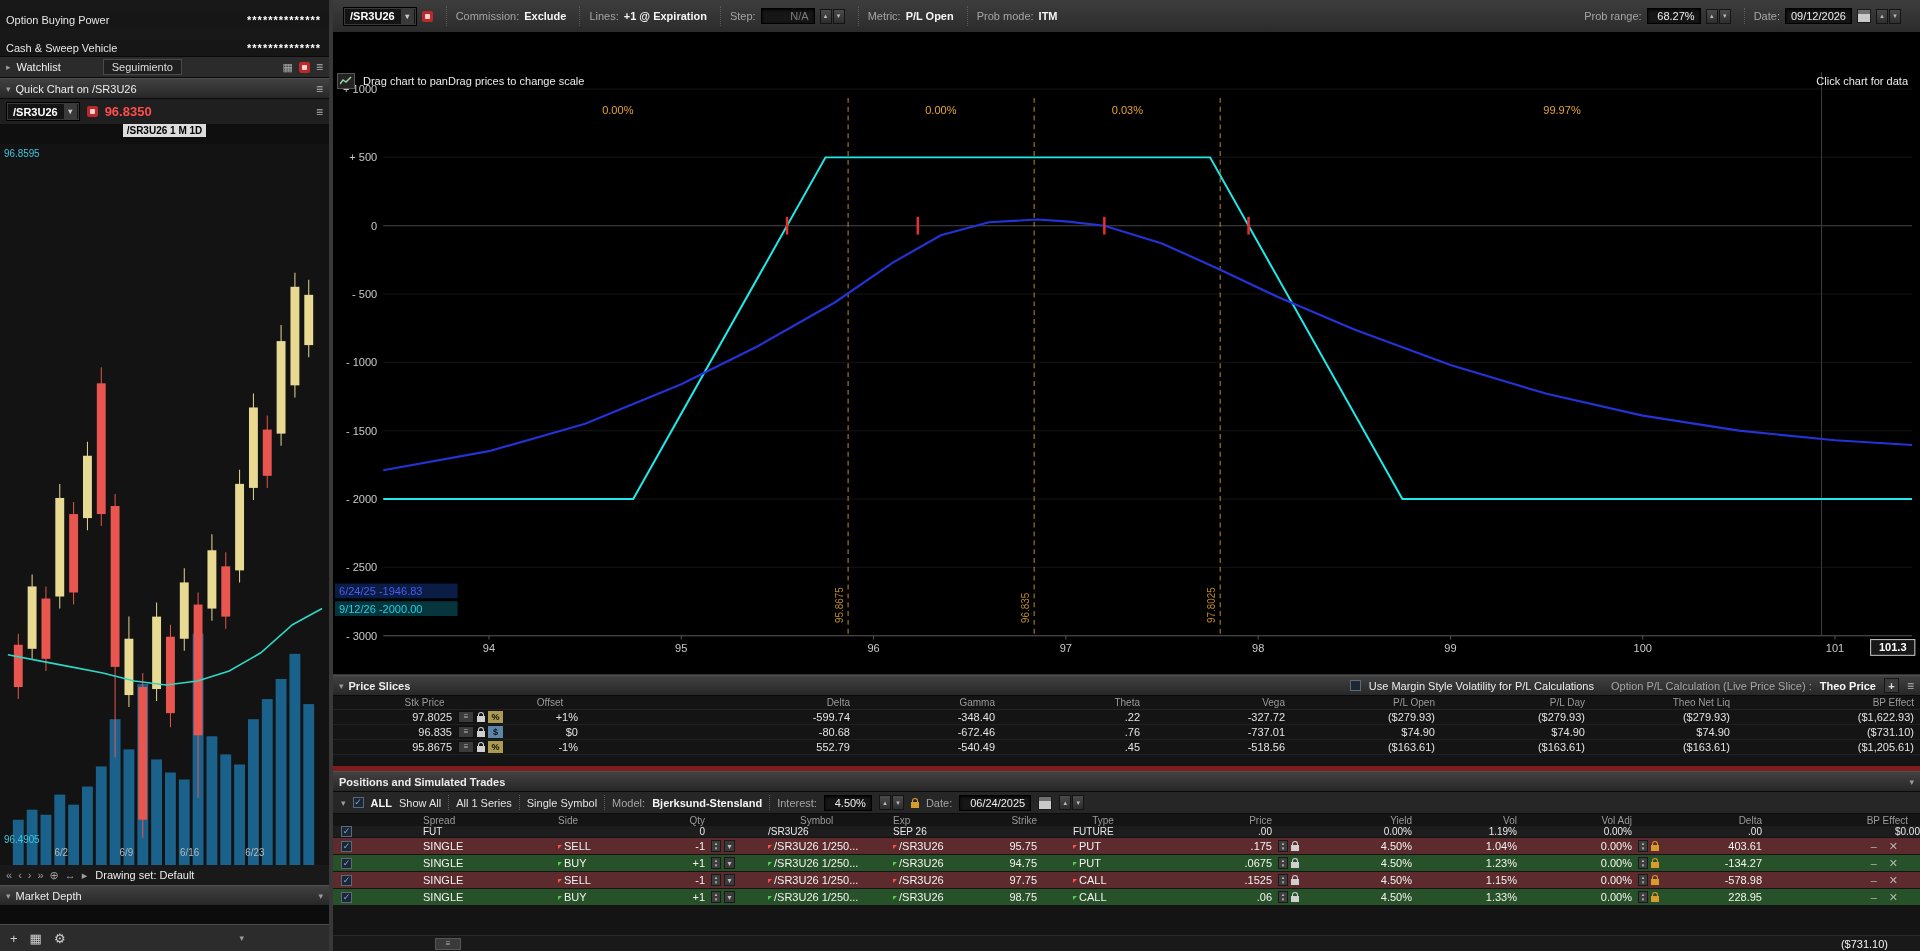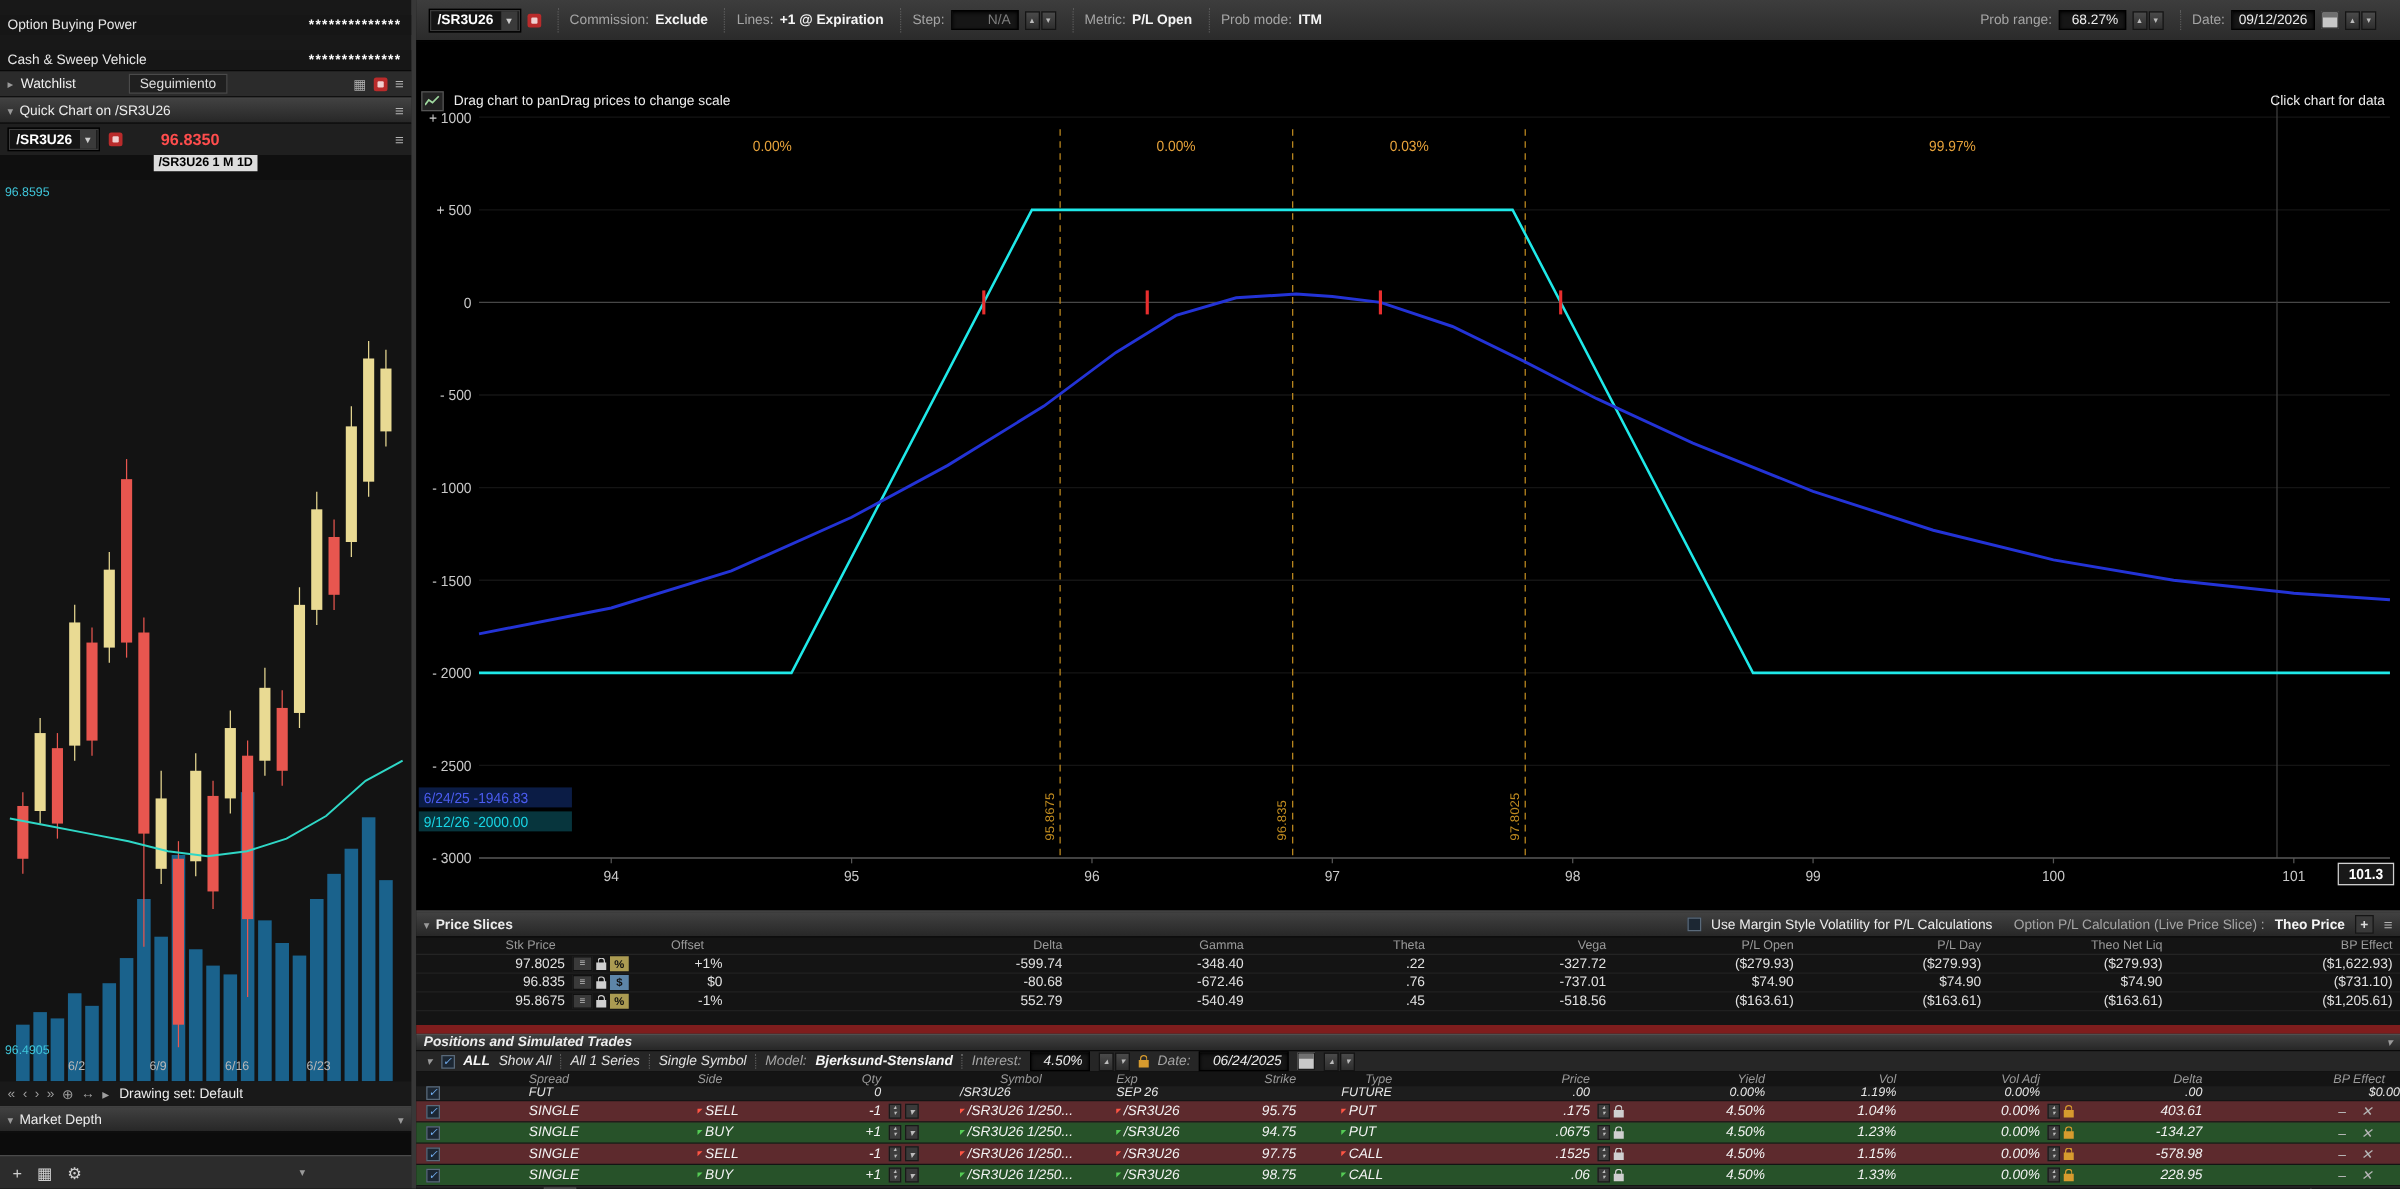--- a/index.html
+++ b/index.html
@@ -17,21 +17,21 @@
   .wl-title { color:#f0f0f0; }
   .wl-tab { background:#1f1f1f; border:1px solid #4a4a4a; padding:0 8px; height:16px; display:flex; align-items:center; color:#ddd;margin-left:36px; }
   .right-icons { margin-left:auto; display:flex; gap:6px; align-items:center; color:#aaa; }
   .red-dot { width:11px; height:11px; background:#b92b2b; border-radius:2px; position:relative; }
   .red-dot::after { content:""; position:absolute; inset:3px; background:#f0d0d0; border-radius:1px; }
   .menu-glyph { color:#b5b5b5; font-size:12px; }
   .sec-hdr { height:21px; background:linear-gradient(#414141,#272727); border-top:1px solid #4f4f4f; border-bottom:1px solid #0a0a0a; display:flex; align-items:center; gap:5px; padding:0 6px; color:#ececec; }
   .sym-row { height:25px; background:#1f1f1f; display:flex; align-items:center; gap:7px; padding:0 6px; }
   .combo { background:#141414; border:1px solid #000; box-shadow:inset 0 0 0 1px #3a3a3a; height:19px; display:flex; align-items:center; gap:6px; padding:0 2px 0 6px; color:#fff; font-weight:bold; }
   .combo .arrow { font-size:8px; color:#ccc; background:#3a3a3a; width:13px; height:15px; display:flex; align-items:center; justify-content:center; }
-  .sym-price { color:#ff4d4d; font-weight:bold; font-size:13px;margin-left:24px; }
+  .sym-price { color:#ff4d4d; font-weight:bold; font-size:13px; }
   .chip-row { height:20px; background:#0f0f0f; display:flex; align-items:center; gap:8px; padding:0 4px; color:#9a9a9a;flex-direction:column; }
   .chip { background:#dcdcdc; color:#000; font-weight:bold; font-size:10px; padding:1px 4px; }
   .mini-chart { flex:1; position:relative; background:#131313; }
   .mini-chart svg { position:absolute; inset:0; width:100%; height:100%; }
   .nav-row { height:20px; background:#191919; display:flex; align-items:center; gap:8px; padding:0 6px; color:#b9b9b9; }
   .nav-btns { display:flex; gap:6px; color:#9f9f9f; font-size:11px; }
   .drawing-set { color:#ececec; }
   .sb-gap { height:18px; background:#0c0c0c; }
   .sb-toolbar { height:27px; background:#2c2c2c; border-top:1px solid #4a4a4a; display:flex; align-items:center; gap:12px; padding:0 10px; color:#cfcfcf; font-size:13px; }
   .sb-toolbar .spread { width:150px; }
@@ -67,21 +67,21 @@
   .plus-btn { width:15px; height:15px; background:#3a3a3a; border:1px solid #151515; color:#ddd; display:flex; align-items:center; justify-content:center; font-weight:bold; }
   .ps-grid { display:grid; grid-template-columns:125px 58px 68px 272px 145px 145px 145px 150px 150px 145px 1fr; align-items:center; }
   .ps-head { height:14px; color:#9a9a9a; font-size:10px; border-bottom:1px solid #242424; }
   .ps-row { height:15px; color:#e2e2e2; border-bottom:1px solid #202020; }
   .num { text-align:right; padding-right:6px; }
   .icons-cell { display:flex; gap:3px; align-items:center; }
   .mini-menu { width:16px; height:12px; background:#3a3a3a; border:1px solid #101010; color:#bbb; font-size:8px; line-height:10px; text-align:center; }
   .badge { width:15px; height:12px; font-size:9px; font-weight:bold; color:#101010; display:flex; align-items:center; justify-content:center; }
   .badge.pct { background:#ab9b52; } .badge.dol { background:#5d85a8; }
 
-  .positions { height:131px; display:flex; flex-direction:column; border-top:7px solid #7f1d1d; background:#141414;font-style:italic; }
+  .positions { height:185px; display:flex; flex-direction:column; border-top:5px solid #7f1d1d; background:#141414; }
   .pos-controls { height:22px; background:#262626; border-bottom:1px solid #0c0c0c; display:flex; align-items:center; gap:7px; padding:0 8px; color:#e2e2e2; }
   .bold { font-weight:bold; color:#f5f5f5; }
   .pos-grid { display:grid; grid-template-columns:55px 145px 130px 48px 52px 125px 85px 70px 90px 145px 65px 75px 105px 115px 60px 70px 1fr; align-items:center; }
   .pos-head { height:12px; color:#9a9a9a; font-size:10px; }
   .pos-row { height:17px; color:#f2f2f2; border-bottom:1px solid #141414; }
   .row-fut { height:12px; font-size:10px; background:#1d1d1d; color:#e8e8e8; }
   .row-sell { background:#5d2a2d; } .row-buy { background:#275229; }
   .cl { padding-left:5px; text-align:left; } .cl35 { padding-left:35px; text-align:left; } .cl25 { padding-left:25px; text-align:left; } .cl30 { padding-left:30px; text-align:left; }
   .flag { display:inline-block; width:0; height:0; border-top:4px solid #ff5544; border-right:4px solid transparent; margin-right:2px; vertical-align:middle; }
   .row-buy .flag { border-top-color:#55cc55; }

